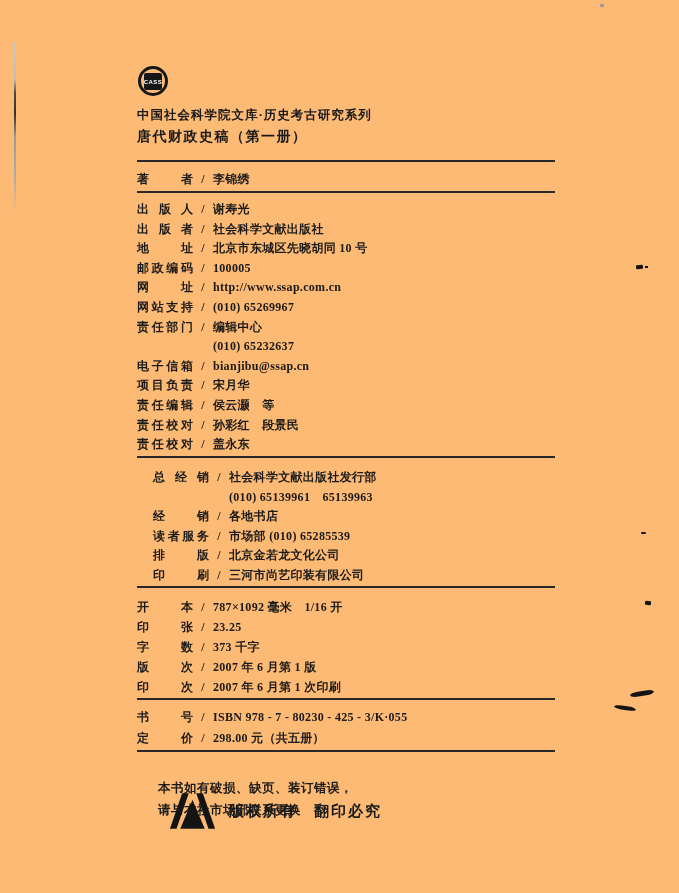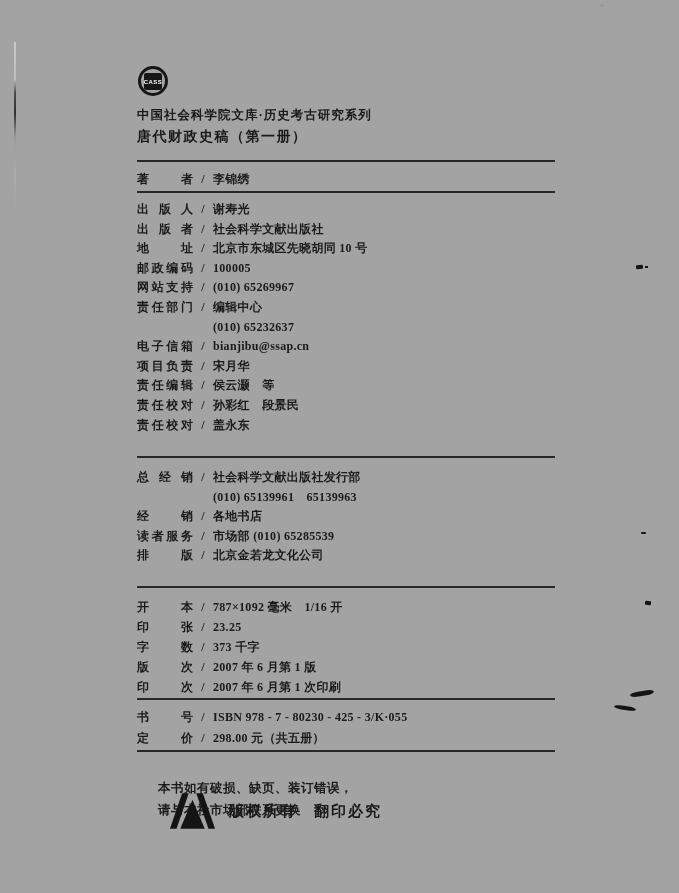--- a/index.html
+++ b/index.html
@@ -1,19 +1,19 @@
 <!DOCTYPE html>
 <html><head>
 <meta charset="utf-8">
 <style>
   * { margin:0; padding:0; box-sizing:border-box; }
   html,body { background:#e8e8e8; }
   .page {
     position:relative; width:679px; height:893px; margin:0 auto;
-    background:#a3a3a3; overflow:hidden; color:#1a1a1a;
+    background:#fdba74; overflow:hidden; color:#1a1a1a;
     font-family:"Liberation Serif","DejaVu Serif",serif;
   }
   
   .edge-line {
     position:absolute; left:14px; top:42px; width:2px; height:170px;
     background:linear-gradient(#c9c9c9 0%, #bdbdbd 22%, #4a4a4a 30%, #303030 42%, #9a9a9a 56%, #ababab 78%, rgba(171,171,171,0) 100%);
   }
   
   .cass { position:absolute; top:66px; left:138px; width:30px; height:30px;
     border:3px solid #161616; border-radius:50%; }
@@ -22,21 +22,21 @@
     display:flex; align-items:center; justify-content:center; letter-spacing:.5px;
     font-family:"Liberation Sans","DejaVu Sans",sans-serif; }
   .series { position:absolute; left:137px; top:107px; font-size:12.5px; font-weight:bold; letter-spacing:1px; }
   .title  { position:absolute; left:137px; top:128px; font-size:14px; font-weight:bold; letter-spacing:1.5px; }
   .rule { position:absolute; left:137px; width:418px; height:2px; background:#282828; }
   .r1{top:160px}.r2{top:191px}.r3{top:456px}.r4{top:586px}.r5{top:698px}.r6{top:750px}
   .rows { position:absolute; left:137px; width:460px; font-size:12px; font-weight:bold; }
   .author-block { top:169px; }
   .author-block .row { height:21px; line-height:21px; }
   .pub-block  { top:200px; }  .pub-block  .row { height:19.6px; line-height:19.6px; }
-  .dist-block { top:468px; }  .dist-block .row { height:19.6px; line-height:19.6px; }
+  .dist-block { top:468px; }  .dist-block .row { height:19.6px; line-height:19.6px;margin-left:16px; }
   .fmt-block  { top:597px; }  .fmt-block  .row { height:20px;   line-height:20px; }
   .isbn-block { top:707px; }  .isbn-block .row { height:21px;   line-height:21px; }
   .row { white-space:nowrap; }
   .lbl { display:inline-block; width:56px; text-align:justify; text-align-last:justify; vertical-align:top; }
   .sep { display:inline-block; width:20px; text-align:center; vertical-align:top; }
   .val { letter-spacing:.3px; }
   
   .notice { position:absolute; left:158px; top:777px; font-size:12.5px; font-weight:bold; line-height:22px; letter-spacing:.5px; }
   
   .copyrow { position:absolute; left:169px; top:792px; height:38px; display:flex; align-items:center; }
@@ -74,38 +74,40 @@
     </div>
   </div>
 
   <div class="rule r2"></div>
 
   <div class="rows pub-block">
     <div class="row"><span class="lbl">出版人</span><span class="sep">/</span><span class="val">谢寿光</span></div>
     <div class="row"><span class="lbl">出版者</span><span class="sep">/</span><span class="val">社会科学文献出版社</span></div>
     <div class="row"><span class="lbl">地址</span><span class="sep">/</span><span class="val">北京市东城区先晓胡同 10 号</span></div>
     <div class="row"><span class="lbl">邮政编码</span><span class="sep">/</span><span class="val">100005</span></div>
+    <div class="row"><span class="lbl">网址</span><span class="sep">/</span><span class="val">http://www.ssap.com.cn</span></div>
     <div class="row"><span class="lbl">网站支持</span><span class="sep">/</span><span class="val">(010) 65269967</span></div>
     <div class="row"><span class="lbl">责任部门</span><span class="sep">/</span><span class="val">编辑中心</span></div>
     <div class="row"><span class="lbl"></span><span class="sep"></span><span class="val">(010) 65232637</span></div>
     <div class="row"><span class="lbl">电子信箱</span><span class="sep">/</span><span class="val">bianjibu@ssap.cn</span></div>
     <div class="row"><span class="lbl">项目负责</span><span class="sep">/</span><span class="val">宋月华</span></div>
     <div class="row"><span class="lbl">责任编辑</span><span class="sep">/</span><span class="val">侯云灏　等</span></div>
     <div class="row"><span class="lbl">责任校对</span><span class="sep">/</span><span class="val">孙彩红　段景民</span></div>
     <div class="row"><span class="lbl">责任校对</span><span class="sep">/</span><span class="val">盖永东</span></div>
   </div>
 
   <div class="rule r3"></div>
 
   <div class="rows dist-block">
     <div class="row"><span class="lbl">总经销</span><span class="sep">/</span><span class="val">社会科学文献出版社发行部</span></div>
     <div class="row"><span class="lbl"></span><span class="sep"></span><span class="val">(010) 65139961　65139963</span></div>
     <div class="row"><span class="lbl">经销</span><span class="sep">/</span><span class="val">各地书店</span></div>
     <div class="row"><span class="lbl">读者服务</span><span class="sep">/</span><span class="val">市场部 (010) 65285539</span></div>
     <div class="row"><span class="lbl">排版</span><span class="sep">/</span><span class="val">北京金若龙文化公司</span></div>
+    <div class="row"><span class="lbl">印刷</span><span class="sep">/</span><span class="val">三河市尚艺印装有限公司</span></div>
   </div>
 
   <div class="rule r4"></div>
 
   <div class="rows fmt-block">
     <div class="row"><span class="lbl">开本</span><span class="sep">/</span><span class="val">787×1092 毫米　1/16 开</span></div>
     <div class="row"><span class="lbl">印张</span><span class="sep">/</span><span class="val">23.25</span></div>
     <div class="row"><span class="lbl">字数</span><span class="sep">/</span><span class="val">373 千字</span></div>
     <div class="row"><span class="lbl">版次</span><span class="sep">/</span><span class="val">2007 年 6 月第 1 版</span></div>
     <div class="row"><span class="lbl">印次</span><span class="sep">/</span><span class="val">2007 年 6 月第 1 次印刷</span></div>

